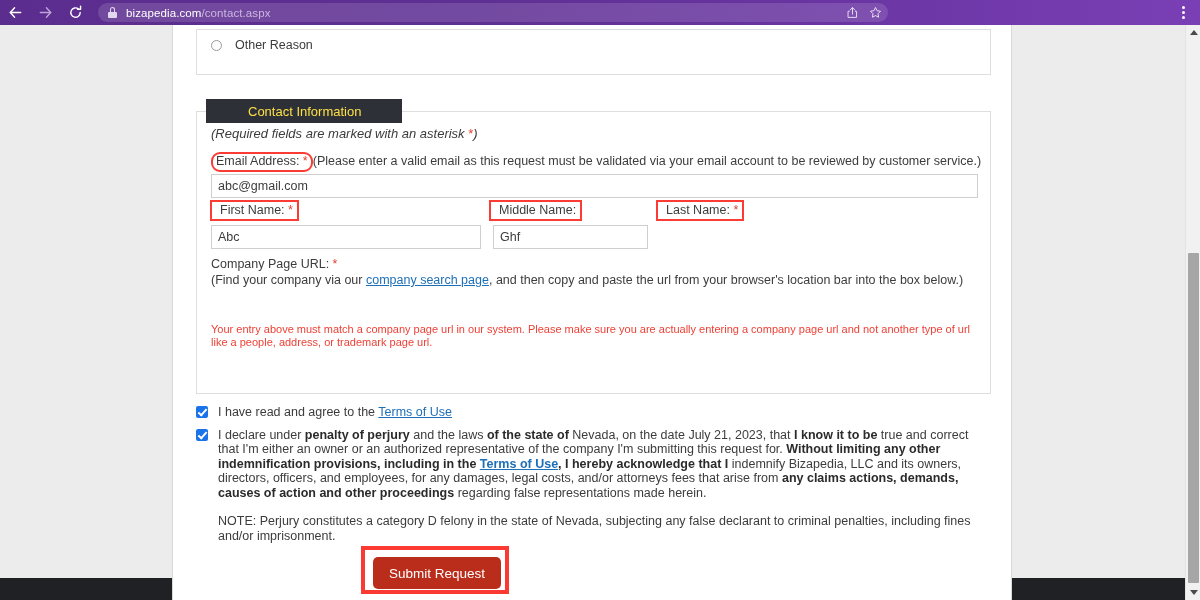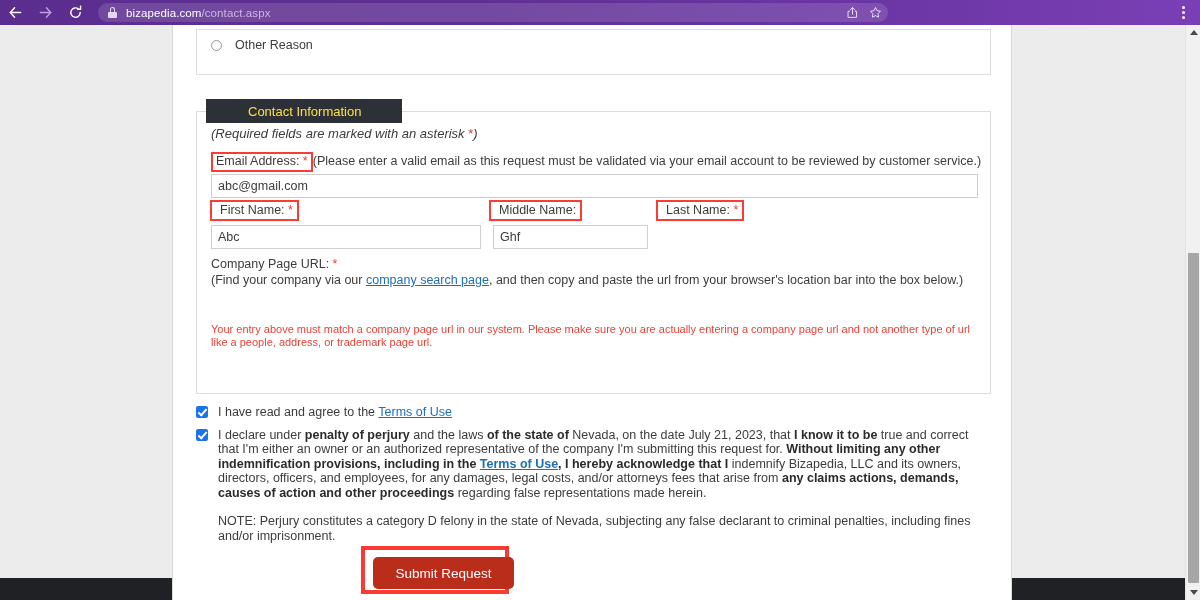--- a/index.html
+++ b/index.html
@@ -172,20 +172,21 @@
     font-size: 12.5px; color: #3c3c3c;
     display: flex; align-items: baseline; white-space: nowrap;
   }
   .anno {
     border: 2px solid #fa3c35;
     display: inline-block;
   }
   .anno-inline {
     padding: 1px 3px 2px 3px;
     line-height: 13px;
+    border-radius: 9px;
   }
 
   .field {
     position: absolute;
     height: 24px;
     border: 1px solid #cfcfcf;
     background: #ffffff;
     font-size: 12.5px;
     color: #3c3c3c;
     display: flex; align-items: center;
@@ -270,21 +271,21 @@
   }
 
   .submit-anno {
     position: absolute; left: 188px; top: 521px;
     width: 148px; height: 48px;
     border: 4px solid #fb3a33;
     background: #ffffff;
   }
   .submit-btn {
     position: absolute; left: 8px; top: 7px;
-    width: 141px; height: 32px;
+    width: 128px; height: 32px;
     background: #bb2d1b;
     color: #ffffff;
     border: none;
     border-radius: 5px;
     font-family: "Liberation Sans", sans-serif;
     font-size: 13.5px;
     cursor: pointer;
   }
 </style>
 </head>

